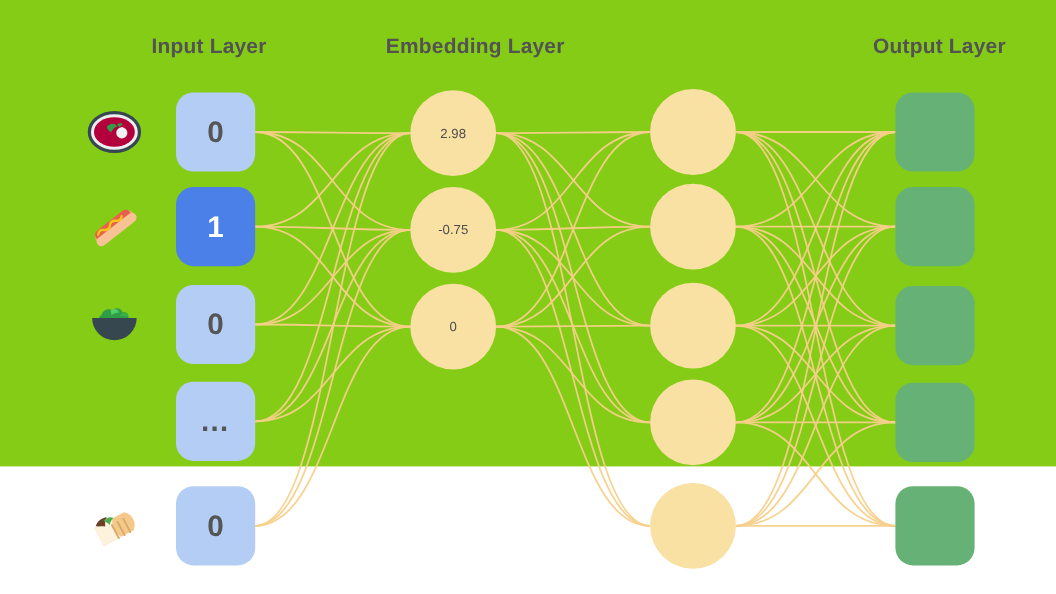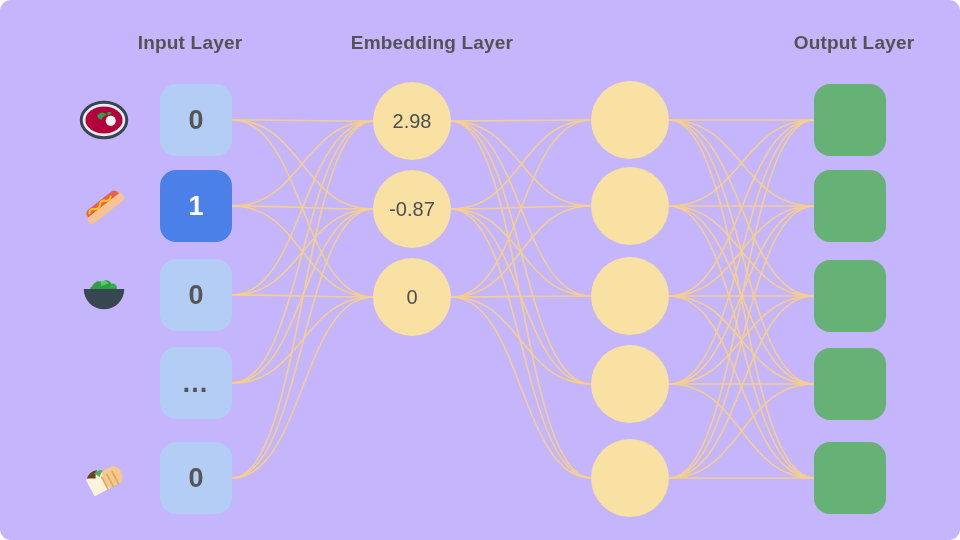--- a/index.html
+++ b/index.html
@@ -9,23 +9,22 @@
   }
   body {
     font-family: "Liberation Sans", sans-serif;
     width: 960px;
     height: 540px;
     overflow: hidden;
   }
   #diagram {
     position: relative;
     width: 960px;
-    height: 540px;
-    background: #c4b5fd;
-    border-radius: 11px;
+    height: 424px;
+    background: #84cc16;
   }
   #edges {
     position: absolute;
     left: 0;
     top: 0;
     width: 960px;
     height: 540px;
     pointer-events: none;
   }
   .layer-title {
@@ -72,21 +71,21 @@
   .emb-node {
     position: absolute;
     width: 78px;
     height: 78px;
     border-radius: 50%;
     background: #f9e0a3;
     transform: translate(-50%, -50%);
     display: flex;
     align-items: center;
     justify-content: center;
-    font-size: 20px;
+    font-size: 12px;
     color: #4e4e4e;
     font-weight: normal;
   }
   .hid-node {
     position: absolute;
     width: 78px;
     height: 78px;
     border-radius: 50%;
     background: #f9e0a3;
     transform: translate(-50%, -50%);
@@ -211,21 +210,21 @@
     </svg>
   </div>
 
   <div class="in-box" style="left:196px; top:120px;">0</div>
   <div class="in-box active" style="left:196px; top:206px;">1</div>
   <div class="in-box" style="left:196px; top:295px;">0</div>
   <div class="in-box dots" style="left:196px; top:383px;">…</div>
   <div class="in-box" style="left:196px; top:478px;">0</div>
 
   <div class="emb-node" style="left:412px; top:121px;">2.98</div>
-  <div class="emb-node" style="left:412px; top:209px;">-0.87</div>
+  <div class="emb-node" style="left:412px; top:209px;">-0.75</div>
   <div class="emb-node" style="left:412px; top:297px;">0</div>
 
   <div class="hid-node" style="left:630px; top:120px;"></div>
   <div class="hid-node" style="left:630px; top:206px;"></div>
   <div class="hid-node" style="left:630px; top:296px;"></div>
   <div class="hid-node" style="left:630px; top:384px;"></div>
   <div class="hid-node" style="left:630px; top:478px;"></div>
 
   <div class="out-box" style="left:850px; top:120px;"></div>
   <div class="out-box" style="left:850px; top:206px;"></div>

